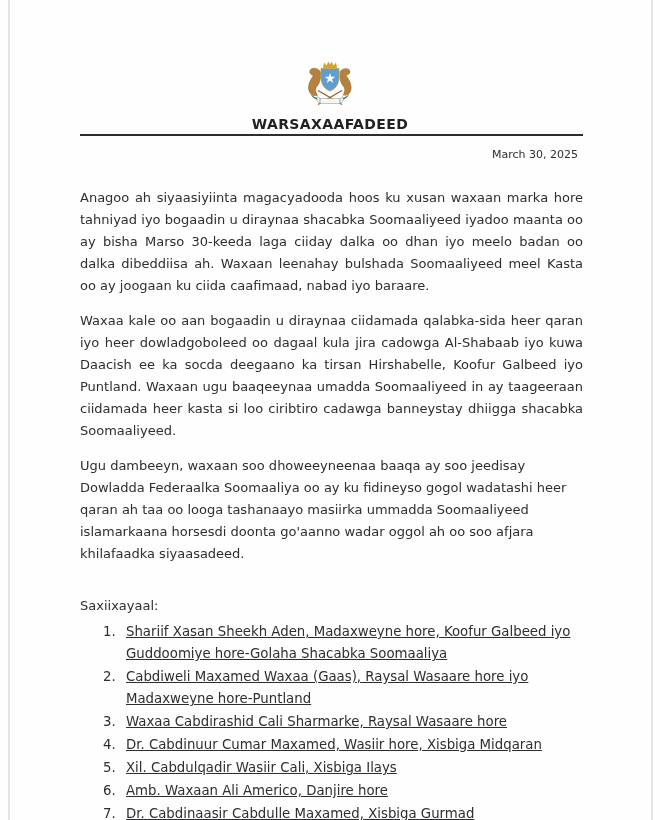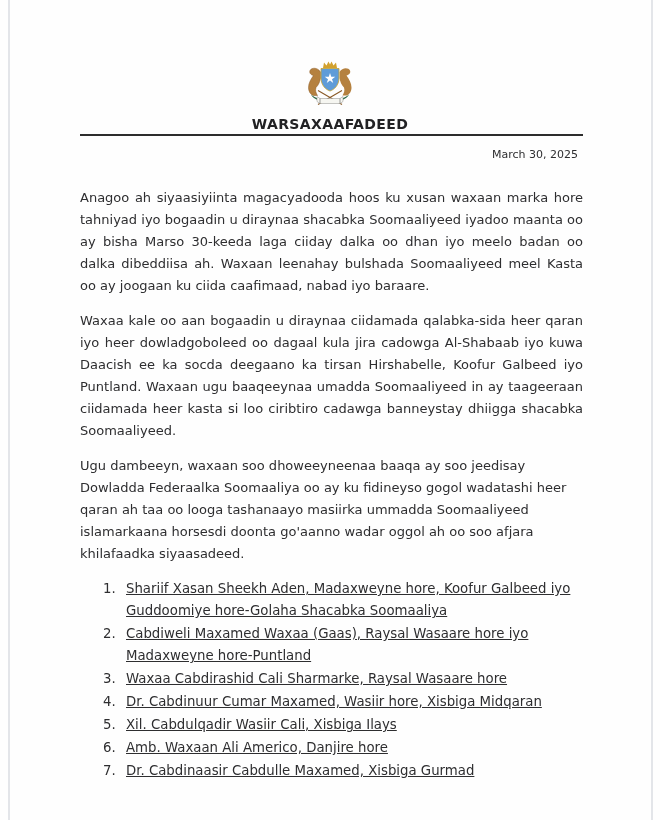--- a/index.html
+++ b/index.html
@@ -103,20 +103,21 @@
 
   <div class="header-rule"></div>
 
   <div class="doc-date">March 30, 2025</div>
 
   <div class="main">
     <p class="just">Anagoo ah siyaasiyiinta magacyadooda hoos ku xusan waxaan marka hore tahniyad iyo bogaadin u diraynaa shacabka Soomaaliyeed iyadoo maanta oo ay bisha Marso 30-keeda laga ciiday dalka oo dhan iyo meelo badan oo dalka dibeddiisa ah. Waxaan leenahay bulshada Soomaaliyeed meel Kasta oo ay joogaan ku ciida caafimaad, nabad iyo baraare.</p>
     <p class="just">Waxaa kale oo aan bogaadin u diraynaa ciidamada qalabka-sida heer qaran iyo heer dowladgoboleed oo dagaal kula jira cadowga Al-Shabaab iyo kuwa Daacish ee ka socda deegaano ka tirsan Hirshabelle, Koofur Galbeed iyo Puntland. Waxaan ugu baaqeeynaa umadda Soomaaliyeed in ay taageeraan ciidamada heer kasta si loo ciribtiro cadawga banneystay dhiigga shacabka Soomaaliyeed.</p>
     <p>Ugu dambeeyn, waxaan soo dhoweeyneenaa baaqa ay soo jeedisay Dowladda Federaalka Soomaaliya oo ay ku fidineyso gogol wadatashi heer qaran ah taa oo looga tashanaayo masiirka ummadda Soomaaliyeed islamarkaana horsesdi doonta go'aanno wadar oggol ah oo soo afjara khilafaadka siyaasadeed.</p>
 
+    <p class="sig-heading">Saxiixayaal:</p>
 
     <ol class="signatories">
       <li>Shariif Xasan Sheekh Aden, Madaxweyne hore, Koofur Galbeed iyo Guddoomiye hore-Golaha Shacabka Soomaaliya</li>
       <li>Cabdiweli Maxamed Waxaa (Gaas), Raysal Wasaare hore iyo Madaxweyne hore-Puntland</li>
       <li>Waxaa Cabdirashid Cali Sharmarke, Raysal Wasaare hore</li>
       <li>Dr. Cabdinuur Cumar Maxamed, Wasiir hore, Xisbiga Midqaran</li>
       <li>Xil. Cabdulqadir Wasiir Cali, Xisbiga Ilays</li>
       <li>Amb. Waxaan Ali Americo, Danjire hore</li>
       <li>Dr. Cabdinaasir Cabdulle Maxamed, Xisbiga Gurmad</li>
 

